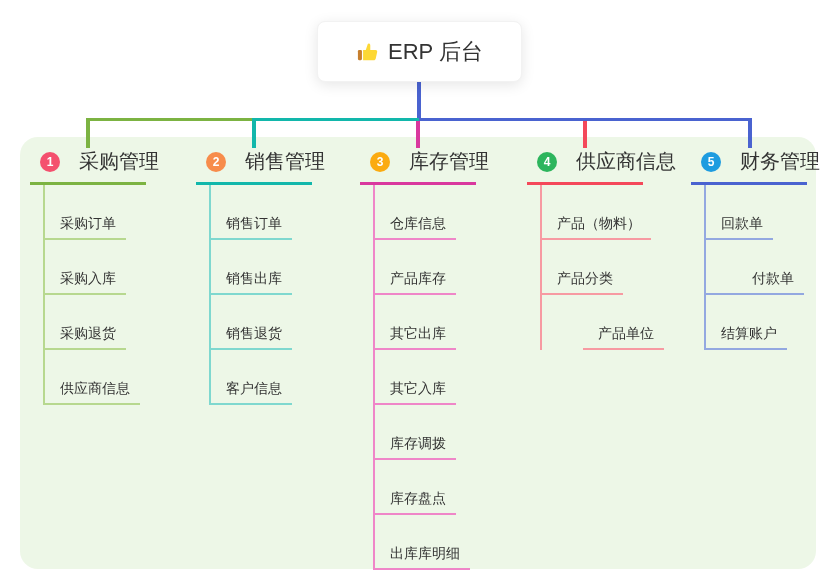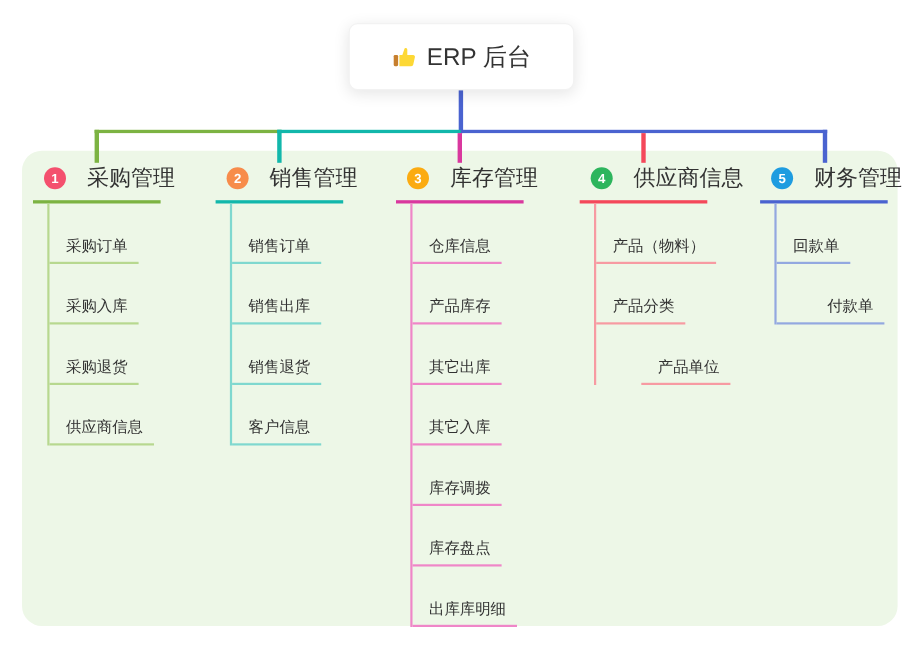--- a/index.html
+++ b/index.html
@@ -168,16 +168,19 @@
       <span class="badge" style="background: rgb(30, 156, 224);">5</span>
       <span class="branch-title-text">财务管理</span>
     </div>
     <div class="branch-items" style="border-left-color: rgb(147, 168, 224);">
         <div class="item">
           <span style="border-bottom-color: rgb(147, 168, 224);">回款单</span>
         </div>
         <div class="item">
           <span style="border-bottom-color: rgb(147, 168, 224); padding-left: 46px;">付款单</span>
         </div>
+        <div class="item">
+          <span style="border-bottom-color: rgb(147, 168, 224);">结算账户</span>
+        </div>
       </div>
   </div>
 
 </div>
 
 </body></html>

